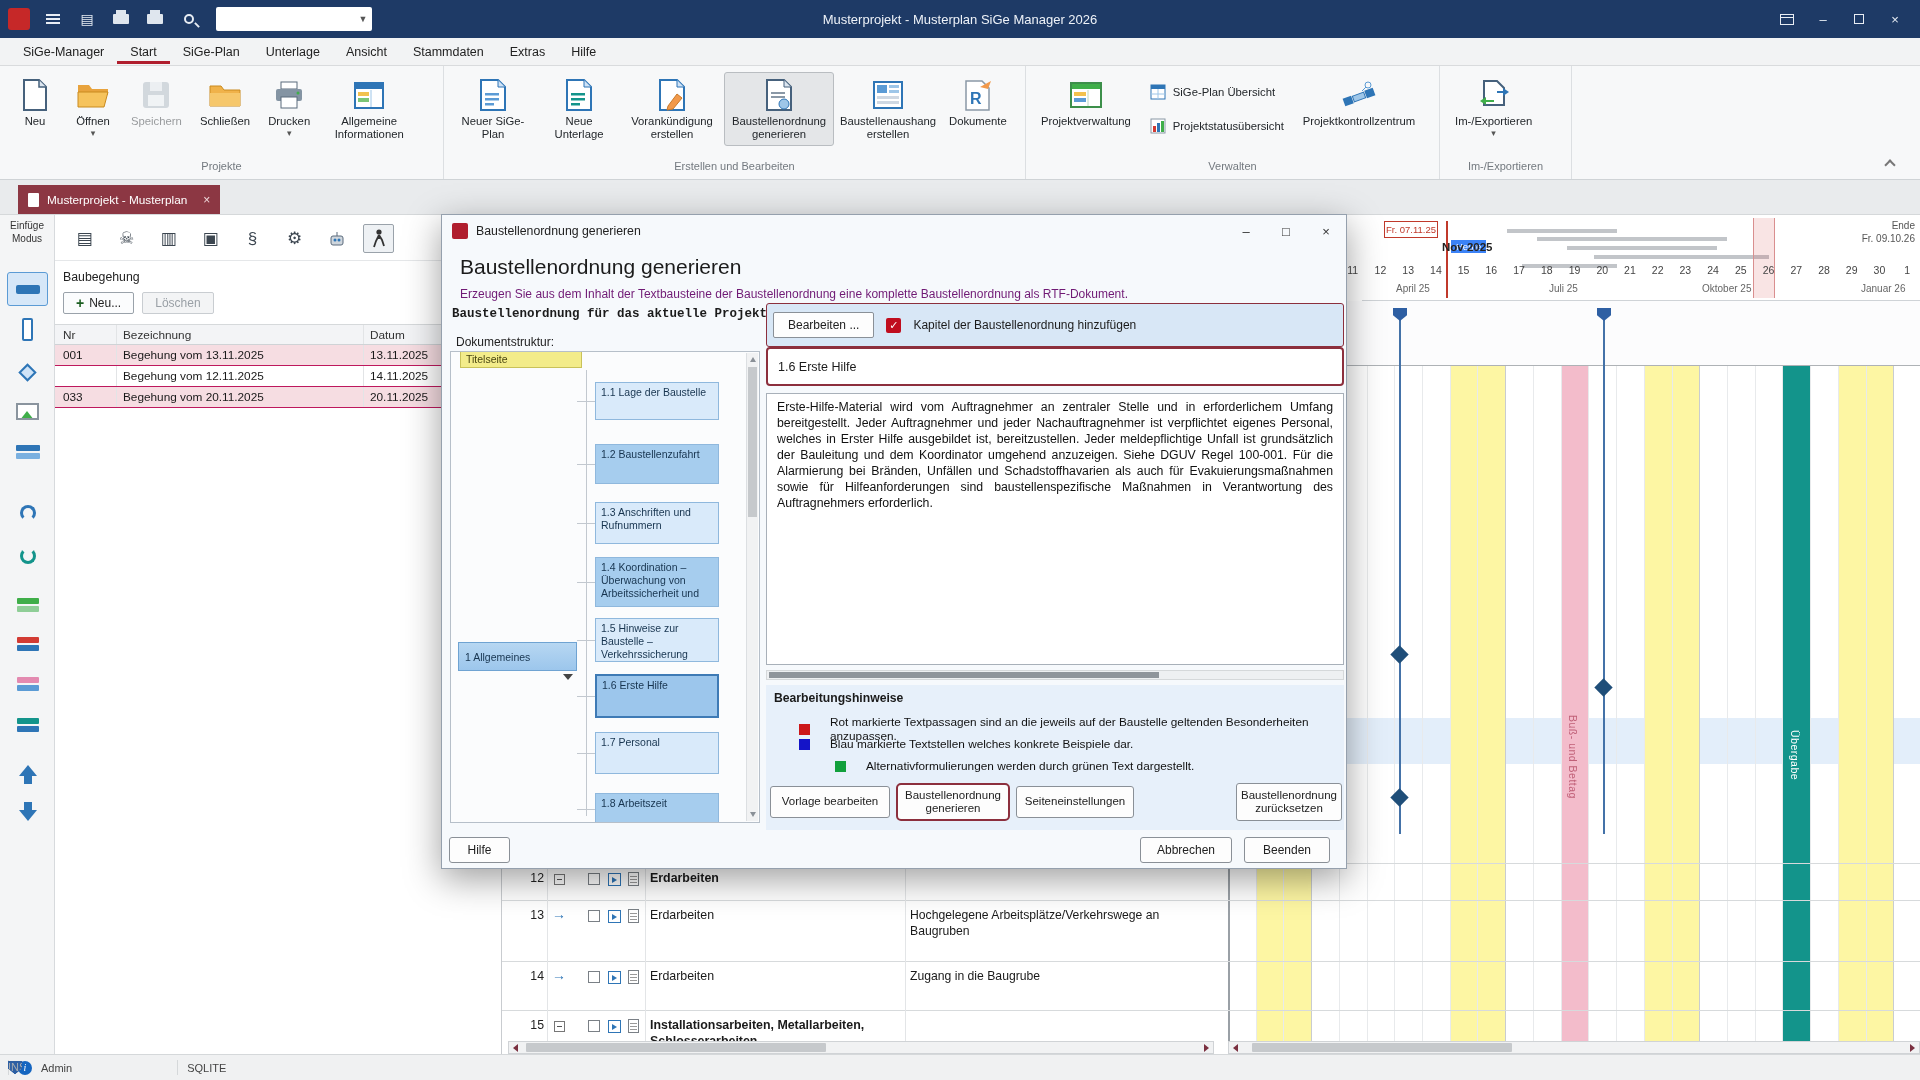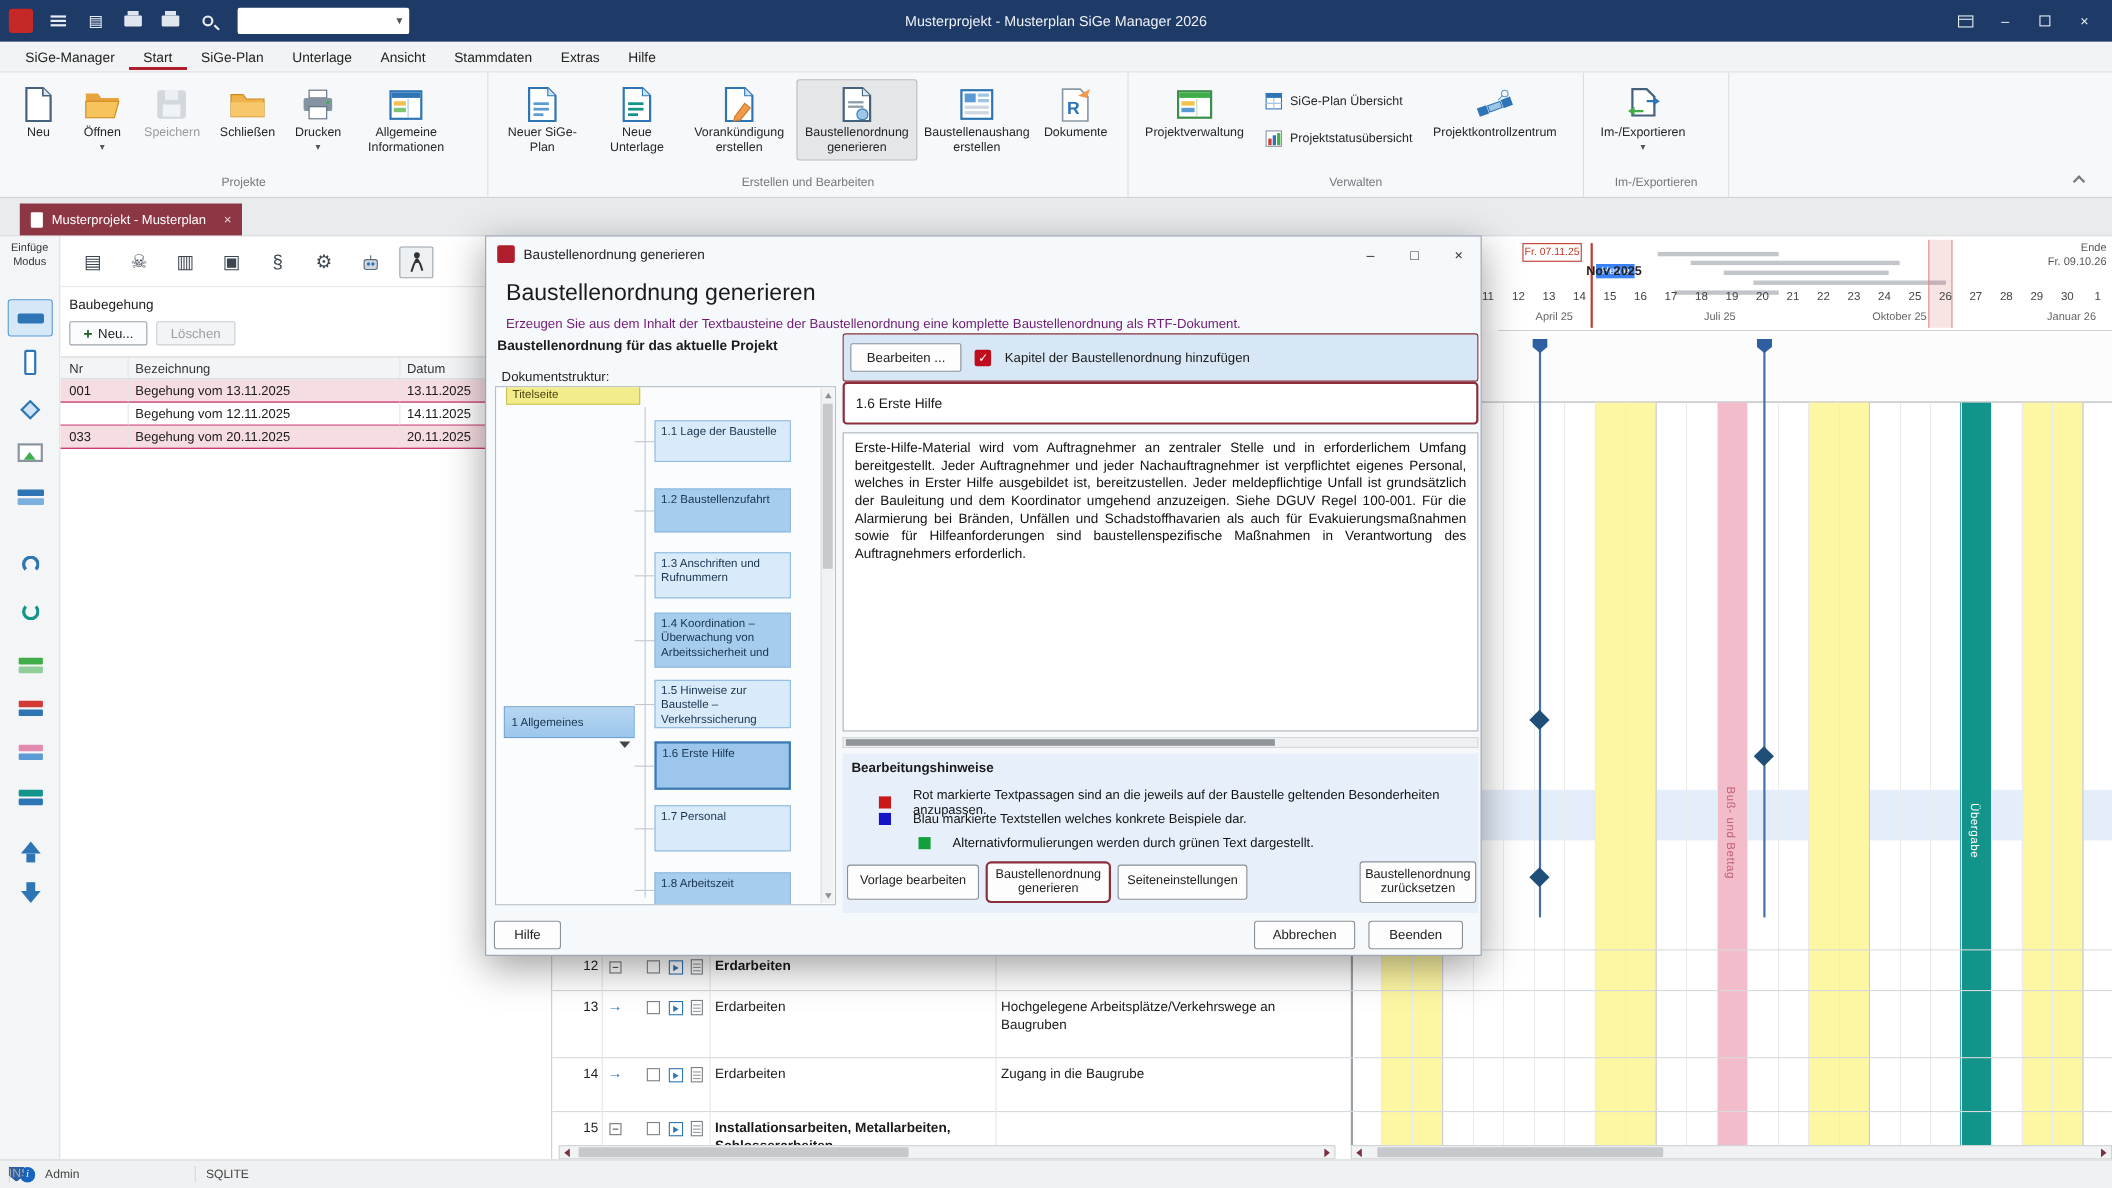--- a/index.html
+++ b/index.html
@@ -146,21 +146,21 @@
 
   
   .dialog{position:absolute;left:441px;top:214px;width:906px;height:655px;background:#f6f9fc;border:1px solid #95a0ad;box-shadow:0 10px 34px rgba(0,0,0,.38);z-index:40;}
   .dlg-titlebar{position:absolute;left:0;top:0;width:100%;height:32px;display:flex;align-items:center;padding-left:10px;gap:8px;}
   .dlg-appicon{width:16px;height:16px;background:#b01e2e;border-radius:2px;}
   .dlg-titletext{font-size:12.3px;color:#222;}
   .dlg-winbtns{margin-left:auto;display:flex;height:32px;}
   .dlg-winbtn{width:40px;height:32px;display:flex;align-items:center;justify-content:center;color:#333;font-size:13px;}
   .dlg-h1{position:absolute;left:18px;top:40px;font-size:21px;color:#1b1b1b;}
   .dlg-sub{position:absolute;left:18px;top:72px;font-size:12px;color:#701a75;}
-  .dlg-ltitle{position:absolute;left:10px;top:92px;font-size:12.5px;font-weight:bold;color:#1b1b1b;}
+  .dlg-ltitle{position:absolute;left:10px;top:92px;font-size:12.5px;font-weight:bold;color:#1b1b1b;font-family:Liberation Mono, monospace;}
   .dlg-struct{position:absolute;left:14px;top:120px;font-size:12px;color:#222;}
   .tree{position:absolute;left:8px;top:136px;width:310px;height:472px;background:#fbfcfd;border:1px solid #b6bfc9;overflow:hidden;}
   .tree .trunk{position:absolute;left:135px;top:18px;width:1px;height:446px;background:#c2c8cf;}
   .tree .stub{position:absolute;left:126px;width:18px;height:1px;background:#c2c8cf;}
   .node{position:absolute;left:144px;width:124px;font-size:10.5px;line-height:1.22;padding:3px 5px;color:#17344f;border:1px solid #8fb8dd;overflow:hidden;}
   .node.light{background:#d9eafa;}
   .node.medium{background:#a6cdee;}
   .node.selected{background:#9cc6ec;border:2px solid #3e7ab5;}
   .rootnode{position:absolute;left:9px;top:-9px;width:122px;height:25px;background:#f3ec8a;border:1px solid #c9c25a;font-size:10.5px;padding:9px 5px 0 5px;color:#4a4612;overflow:hidden;}
   .parentnode{position:absolute;left:7px;top:290px;width:119px;height:29px;background:linear-gradient(#b7d7f2,#9cc6ec);border:1px solid #6fa3d2;font-size:10.5px;display:flex;align-items:center;padding-left:6px;color:#17344f;}

